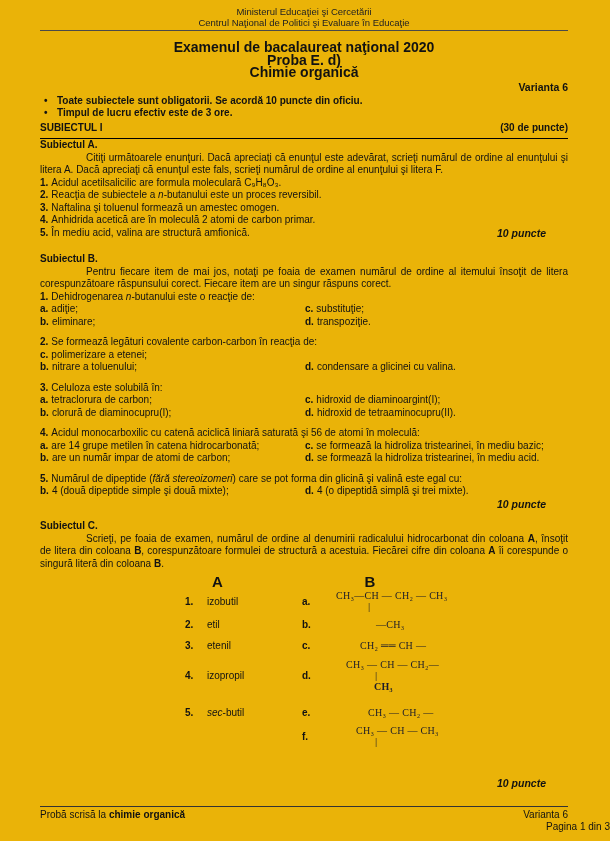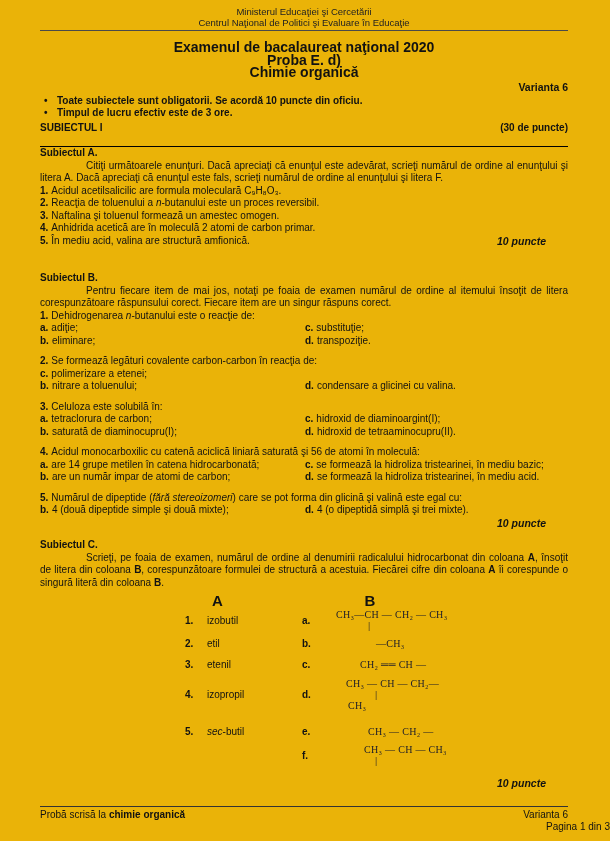--- a/index.html
+++ b/index.html
@@ -12,21 +12,21 @@
   .content{position:absolute;left:40px;right:42px;top:6px;}
   .b{font-weight:bold;}
   .ministry{font-size:9.5px;line-height:11px;text-align:center;color:#222;}
   .toprule{border-bottom:1.5px solid #4a4a4a;margin-top:2px;}
   .titleblock{margin-top:10px;font-weight:bold;font-size:14px;line-height:12.5px;text-align:center;}
   .varianta{margin-top:2px;font-weight:bold;font-size:10.5px;text-align:right;line-height:12px;}
   .bullets{margin-top:2px;font-weight:bold;line-height:12.5px;}
   .bullet-row{display:flex;}
   .bullet-dot{width:13px;padding-left:4px;}
   .sect-line{margin-top:2px;display:flex;justify-content:space-between;font-weight:bold;
-    border-bottom:1.8px solid #000;line-height:12.5px;padding-bottom:12px;}
+    border-bottom:1.8px solid #000;line-height:12.5px;padding-bottom:4px;}
   .subtitle{font-weight:bold;line-height:12.5px;}
   .para{text-align:justify;text-indent:46px;line-height:12.5px;margin:0;}
   .itemrow{line-height:12.5px;display:flex;}
   .itemrow .num{font-weight:bold;margin-right:3px;white-space:nowrap;}
   .pts{margin-left:auto;font-weight:bold;font-style:italic;font-size:10.5px;padding-right:22px;white-space:nowrap;}
   .pts-line{text-align:right;font-weight:bold;font-style:italic;font-size:10.5px;padding-right:22px;line-height:12.5px;}
   .qblock{margin-top:8px;}
   .qblock.first{margin-top:0;}
   .stem{line-height:12.5px;}
   .optrow{display:flex;line-height:12.5px;}
@@ -52,24 +52,24 @@
   .row-b{margin-top:6px;}
   .row-c{margin-top:10px;}
   .row-d{margin-top:8px;}
   .row-e{margin-top:15px;}
   .row-f{margin-top:7px;}
   .ind-a{margin-left:4px;}
   .ind-b{margin-left:44px;}
   .ind-c{margin-left:28px;}
   .ind-d{margin-left:14px;}
   .ind-e{margin-left:36px;}
-  .ind-f{margin-left:32px;}
+  .ind-f{margin-left:24px;}
   .bar-a{margin-left:36px;}
   .bar-d{margin-left:43px;}
-  .sub-d{margin-left:16px;}
+  .sub-d{margin-left:42px;font-weight:bold;}
   .bar-f{margin-left:43px;}
   
   .bottom-pts{position:absolute;top:777px;left:40px;right:42px;text-align:right;
     font-weight:bold;font-style:italic;font-size:10.5px;padding-right:22px;}
   .footrule{position:absolute;top:806px;left:40px;right:42px;border-bottom:1.2px solid #333;}
   .footrow{position:absolute;top:809px;left:40px;right:42px;display:flex;justify-content:space-between;line-height:12px;}
   .pageno{position:absolute;top:821px;left:0;right:0;text-align:right;line-height:12px;}
 </style>
 </head>
 <body>
@@ -106,37 +106,37 @@
 
     <div class="subtitle">Subiectul A.</div>
     <p class="para">Citiţi următoarele enunţuri. Dacă apreciaţi că enunţul este adevărat, scrieţi numărul de ordine al enunţului şi litera A. Dacă apreciaţi că enunţul este fals, scrieţi numărul de ordine al enunţului şi litera F.</p>
 
     <div class="itemrow">
       <span class="num">1.</span>
       <span>Acidul acetilsalicilic are formula moleculară C₉H₈O₃.</span>
     </div>
     <div class="itemrow">
       <span class="num">2.</span>
-      <span><span>Reacţia de toluenului a </span><i>n</i><span>-butanului este un proces reversibil.</span></span>
+      <span><span>Reacţia de subiectele a </span><i>n</i><span>-butanului este un proces reversibil.</span></span>
     </div>
     <div class="itemrow">
       <span class="num">3.</span>
       <span>Naftalina şi toluenul formează un amestec omogen.</span>
     </div>
     <div class="itemrow">
       <span class="num">4.</span>
       <span>Anhidrida acetică are în moleculă 2 atomi de carbon primar.</span>
     </div>
     <div class="itemrow">
       <span class="num">5.</span>
       <span>În mediu acid, valina are structură amfionică.</span>
       <span class="pts">10 puncte</span>
     </div>
 
-    <div class="subtitle" style="margin-top:25px;">Subiectul B.</div>
+    <div class="subtitle" style="margin-top:14px;">Subiectul B.</div>
     <p class="para">Pentru fiecare item de mai jos, notaţi pe foaia de examen numărul de ordine al itemului însoţit de litera corespunzătoare răspunsului corect. Fiecare item are un singur răspuns corect.</p>
 
     <div class="qblock first">
       <div class="stem">
         <span class="b" style="margin-right:3px;">1.</span><span>Dehidrogenarea </span><i>n</i><span>-butanului este o reacţie de:</span>
       </div>
       <div class="optrow">
         <div class="left"><span class="optletter">a.</span><span>adiţie;</span></div>
         <div class="right"><span class="optletter">c.</span><span>substituţie;</span></div>
       </div>
@@ -161,21 +161,21 @@
 
     <div class="qblock">
       <div class="stem">
         <span class="b" style="margin-right:3px;">3.</span><span>Celuloza este solubilă în:</span>
       </div>
       <div class="optrow">
         <div class="left"><span class="optletter">a.</span><span>tetraclorura de carbon;</span></div>
         <div class="right"><span class="optletter">c.</span><span>hidroxid de diaminoargint(I);</span></div>
       </div>
       <div class="optrow">
-        <div class="left"><span class="optletter">b.</span><span>saturată de diaminocupru(I);</span></div>
+        <div class="left"><span class="optletter">b.</span><span>clorură de diaminocupru(I);</span></div>
         <div class="right"><span class="optletter">d.</span><span>hidroxid de tetraaminocupru(II).</span></div>
       </div>
     </div>
 
     <div class="qblock">
       <div class="stem">
         <span class="b" style="margin-right:3px;">4.</span><span>Acidul monocarboxilic cu catenă aciclică liniară saturată şi 56 de atomi în moleculă:</span>
       </div>
       <div class="optrow">
         <div class="left"><span class="optletter">a.</span><span>are 14 grupe metilen în catena hidrocarbonată;</span></div>

